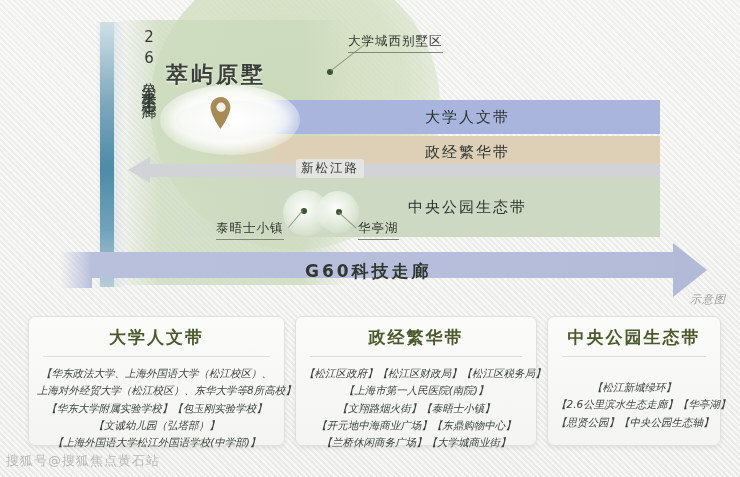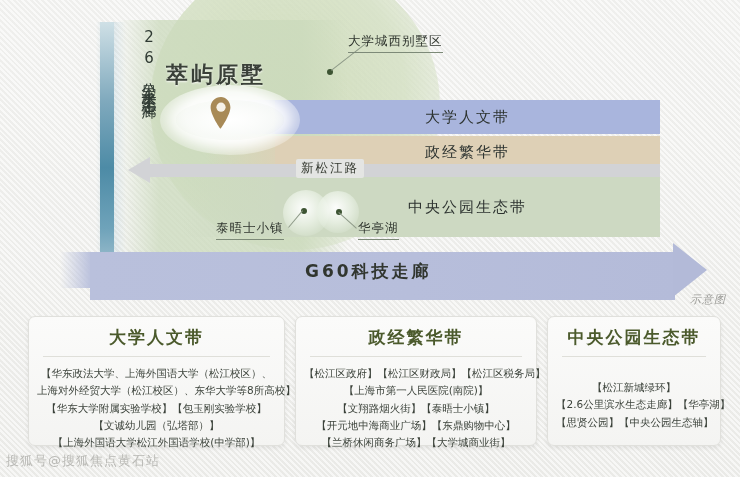--- a/index.html
+++ b/index.html
@@ -103,21 +103,21 @@
      border-bottom:1px solid #7d8a78;padding-bottom:2px;white-space:nowrap;text-align:right;}
   .dot{position:absolute;width:6px;height:6px;border-radius:50%;background:#3d5433;}
   .leader{position:absolute;background:#8e9a88;height:1px;transform-origin:0 0;}
 
   
   .blob{position:absolute;border-radius:50%;
     background:radial-gradient(circle at 45% 40%, rgba(255,255,255,.95) 0%, rgba(236,243,232,.75) 45%, rgba(214,227,207,.25) 80%, rgba(214,227,207,0) 100%);}
 
   
   .g60{
-    position:absolute;left:90px;top:252px;width:585px;height:48px;
+    position:absolute;left:90px;top:252px;width:585px;height:26px;
     background:linear-gradient(90deg,#b9c0dc 0%,#b7bedb 55%,#b4bbd9 100%);
   }
   .g60-head{
     position:absolute;left:673px;top:243px;width:0;height:0;
     border-top:27px solid transparent;border-bottom:27px solid transparent;
     border-left:34px solid #b3bad8;
   }
   .g60-tail{
     position:absolute;left:60px;top:252px;width:32px;height:36px;
     background:linear-gradient(90deg,rgba(185,192,220,0) 0%,rgba(185,192,220,1) 100%);
@@ -135,21 +135,21 @@
     border:1px solid #e0e0dc;border-radius:7px;
     box-shadow:0 2px 4px rgba(0,0,0,.07);
     height:128px;
   }
   .card h3{
     margin:0;padding:9px 0 7px;text-align:center;
     font-size:17px;letter-spacing:2px;color:#4b5a2c;font-weight:700;
   }
   .card .sep{height:1px;background:#dfdfd9;margin:0 14px 8px;}
   .card .lines{padding:0 8px;text-align:center;}
-  .card .lines div{font-size:10.5px;color:#3b423a;line-height:1.65;white-space:nowrap;}
+  .card .lines div{font-size:10.5px;color:#3b423a;line-height:1.65;white-space:nowrap;font-style:italic;}
   #card-univ{left:28px;width:255px;}
   #card-econ{left:295px;width:240px;}
   #card-park{left:547px;width:172px;}
   #card-park .lines{padding-top:14px;}
 
   .watermark{
     position:absolute;left:6px;top:452px;font-size:13px;color:#b9b9b5;letter-spacing:1px;
   }
 </style>
 </head>

